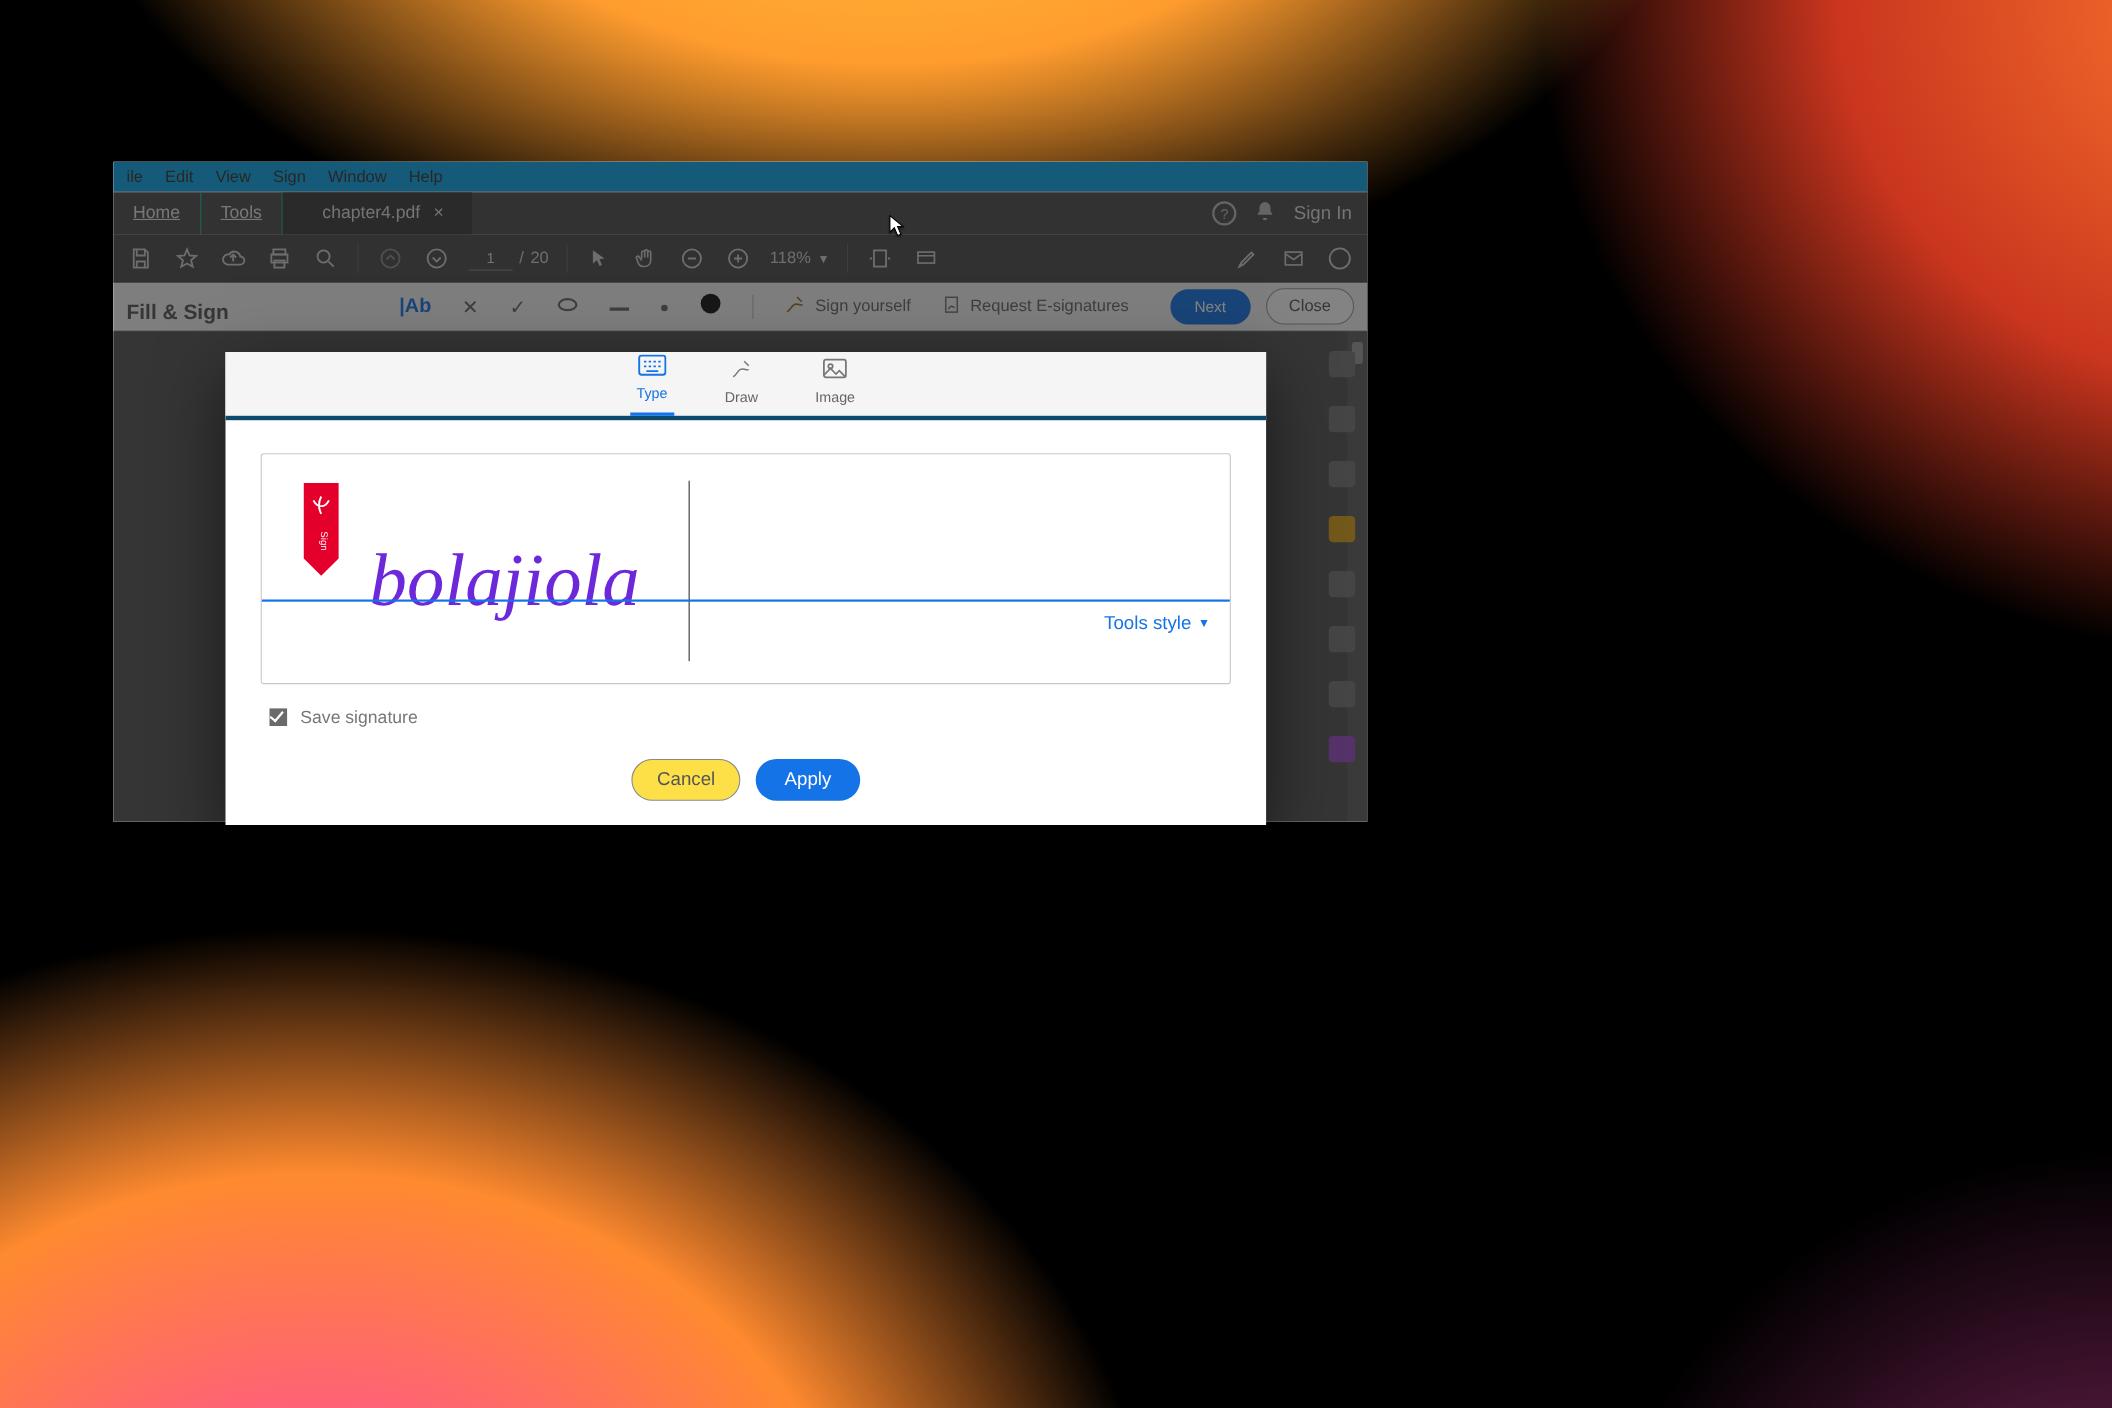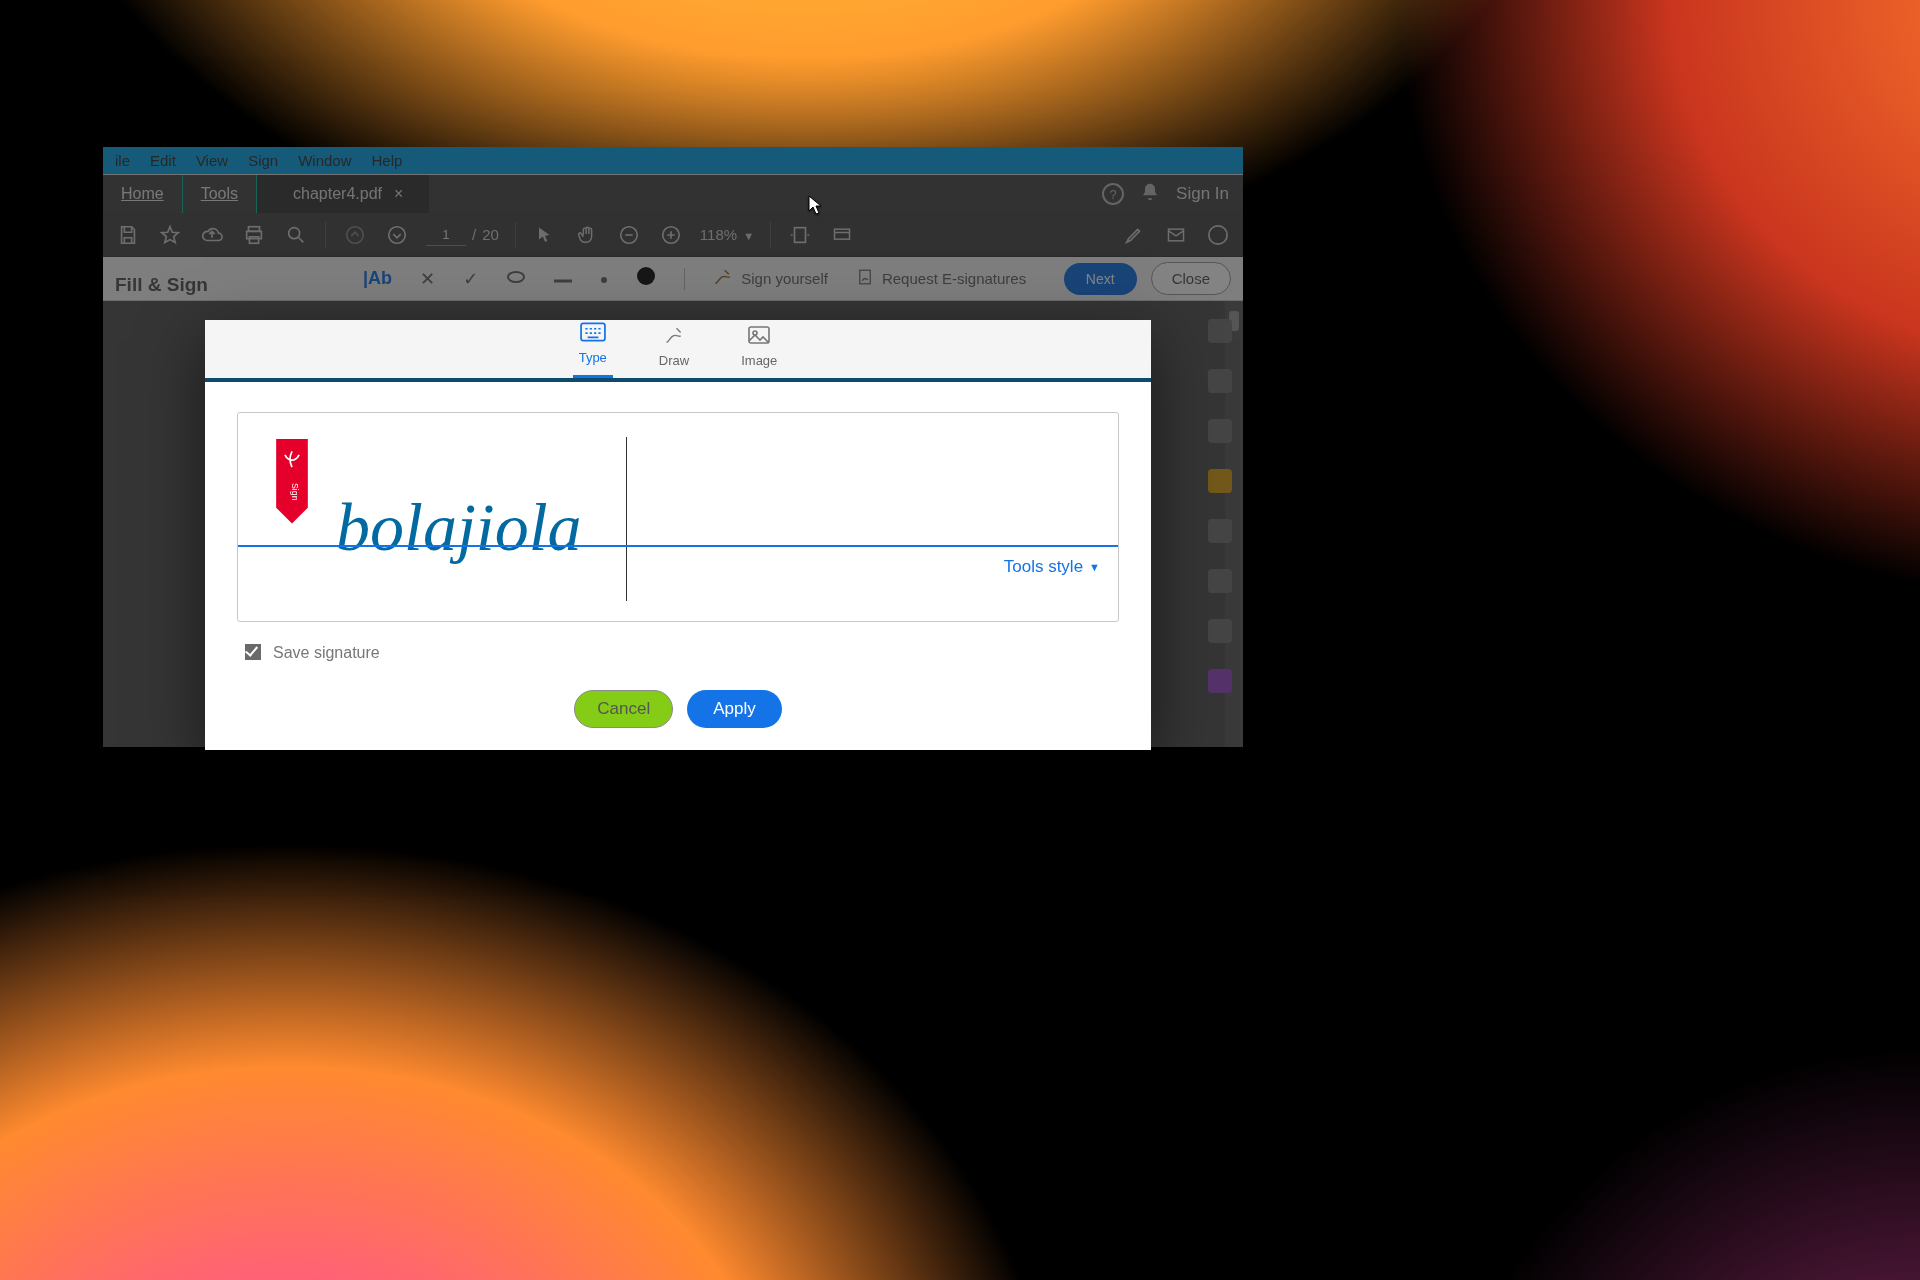--- a/index.html
+++ b/index.html
@@ -189,38 +189,38 @@
   .sign-bookmark{
     position:absolute;left:34px;top:26px;width:40px;height:88px;
   }
   .sign-bookmark svg{width:100%;height:100%;}
   .sig-line{position:absolute;left:0;right:0;top:132px;height:2px;background:#1473e6;}
   .cursor-line{position:absolute;top:24px;left:388px;width:1px;height:164px;background:#333;}
   .sig-text{
     position:absolute;left:98px;top:24px;right:20px;height:130px;
     font-family:"Segoe Script","Brush Script MT",cursive;
     font-style:italic;
-    font-size:68px;line-height:1;color:#0369a1;
+    font-size:68px;line-height:1;color:#6d28d9;
     display:flex;align-items:flex-end;padding-bottom:6px;
   }
   .change-style{
     position:absolute;right:18px;top:144px;color:#1473e6;font-size:17px;display:flex;align-items:center;gap:6px;cursor:pointer;
   }
   .change-style .tri{font-size:11px;}
 
   .save-row{display:flex;align-items:flex-start;gap:12px;padding:22px 0 0 8px;color:#777;font-size:16px;}
   .save-row .cb{
     width:16px;height:16px;background:#6a6a6a;position:relative;
   }
   .save-row .cb::after{
     content:"";position:absolute;left:3px;top:0px;width:5px;height:10px;border:solid #fff;border-width:0 2px 2px 0;transform:rotate(40deg);
   }
 
   .modal-buttons{display:flex;justify-content:center;gap:14px;padding:28px 0 10px;}
-  .btn-cancel{border:1px solid #8a8a8a;background:#84cc16;color:#555;border-radius:22px;padding:8px 22px;font-size:17px;}
+  .btn-cancel{border:1px solid #8a8a8a;background:#fde047;color:#555;border-radius:22px;padding:8px 22px;font-size:17px;}
   .btn-apply{border:none;background:#1473e6;color:#fff;border-radius:22px;padding:9px 26px;font-size:17px;}
 
   
   .mouse-cursor{
     position:absolute;left:808px;top:195px;z-index:20;pointer-events:none;
     width:14px;height:20px;
   }
   .mouse-cursor svg{filter:drop-shadow(0 1px 1px rgba(0,0,0,.6));}
 
   

